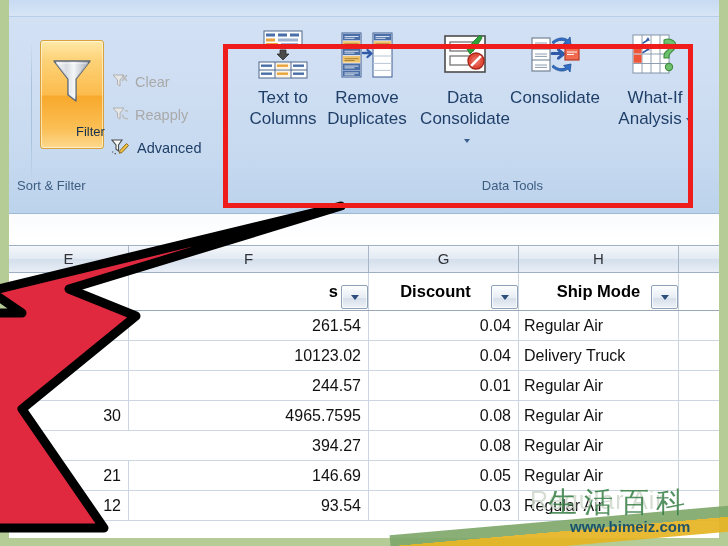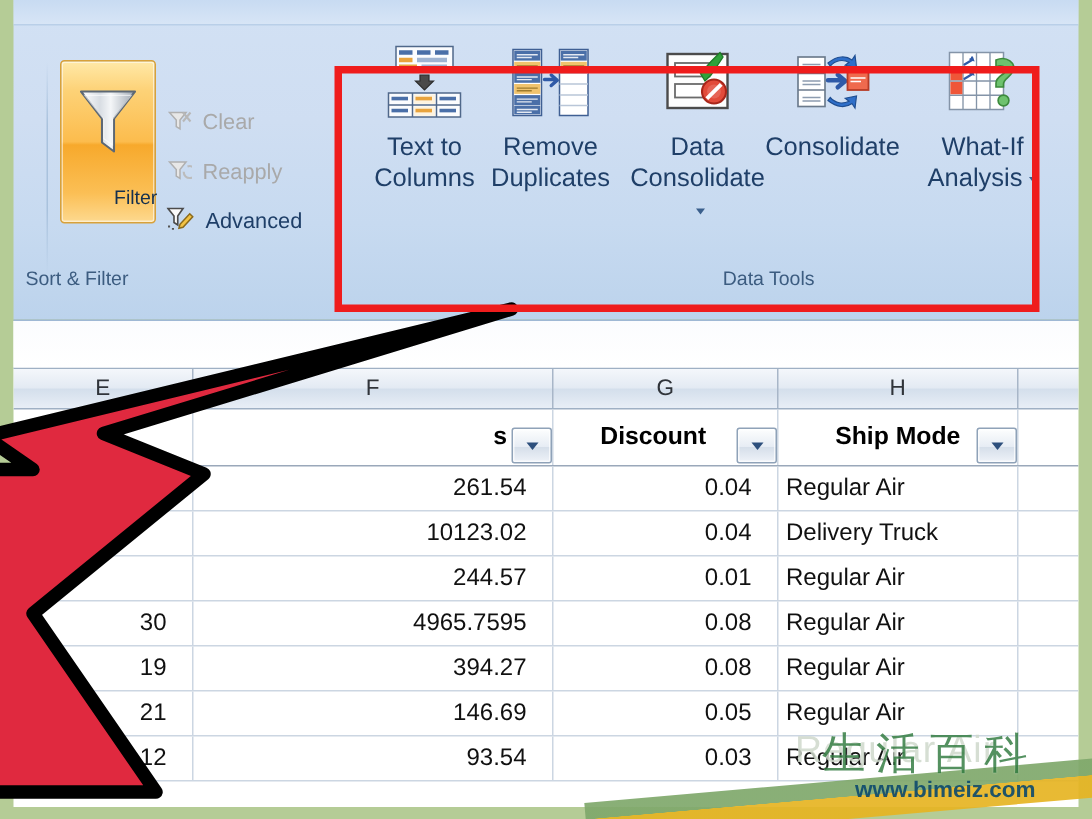--- a/index.html
+++ b/index.html
@@ -117,21 +117,21 @@
     border-bottom:1px solid #ccd6e2;box-sizing:border-box;
   }
   .row.hdr{height:38px;border-bottom:1px solid #9aa8ba;}
   .cellbox{
     position:absolute;top:0;height:100%;box-sizing:border-box;
     border-right:1px solid #ccd6e2;
     font-size:16px;color:#111;
     display:flex;align-items:center;
   }
   .row.hdr .cellbox{font-weight:bold;font-size:16.5px;color:#000;}
-  .al-r{justify-content:flex-end;padding-right:17px;}
+  .al-r{justify-content:flex-end;padding-right:7px;}
   .al-l{justify-content:flex-start;padding-left:5px;}
   .al-c{justify-content:center;}
 
   
   .fdrop{
     position:absolute;width:25px;height:22px;
     background:linear-gradient(to bottom,#fdfefe,#e6ecf4 55%,#d6dfea 56%,#eef2f8);
     border:1px solid #8fa2b8;border-radius:2px;
     box-shadow:inset 0 0 0 1px rgba(255,255,255,.7);
   }
@@ -417,21 +417,20 @@
         <div class="cellbox" style="left:670px;width:40px;border-right:none;"></div>
       </div>
       <div class="row">
         <div class="cellbox al-r" style="left:0px;width:120px;">30</div>
         <div class="cellbox al-r" style="left:120px;width:240px;">4965.7595</div>
         <div class="cellbox al-r" style="left:360px;width:150px;">0.08</div>
         <div class="cellbox al-l" style="left:510px;width:160px;">Regular Air</div>
         <div class="cellbox" style="left:670px;width:40px;border-right:none;"></div>
       </div>
       <div class="row">
-        <div class="cellbox al-r" style="left:0px;width:120px;">19</div>
         <div class="cellbox al-r" style="left:120px;width:240px;">394.27</div>
         <div class="cellbox al-r" style="left:360px;width:150px;">0.08</div>
         <div class="cellbox al-l" style="left:510px;width:160px;">Regular Air</div>
         <div class="cellbox" style="left:670px;width:40px;border-right:none;"></div>
       </div>
       <div class="row">
         <div class="cellbox al-r" style="left:0px;width:120px;">21</div>
         <div class="cellbox al-r" style="left:120px;width:240px;">146.69</div>
         <div class="cellbox al-r" style="left:360px;width:150px;">0.05</div>
         <div class="cellbox al-l" style="left:510px;width:160px;">Regular Air</div>

